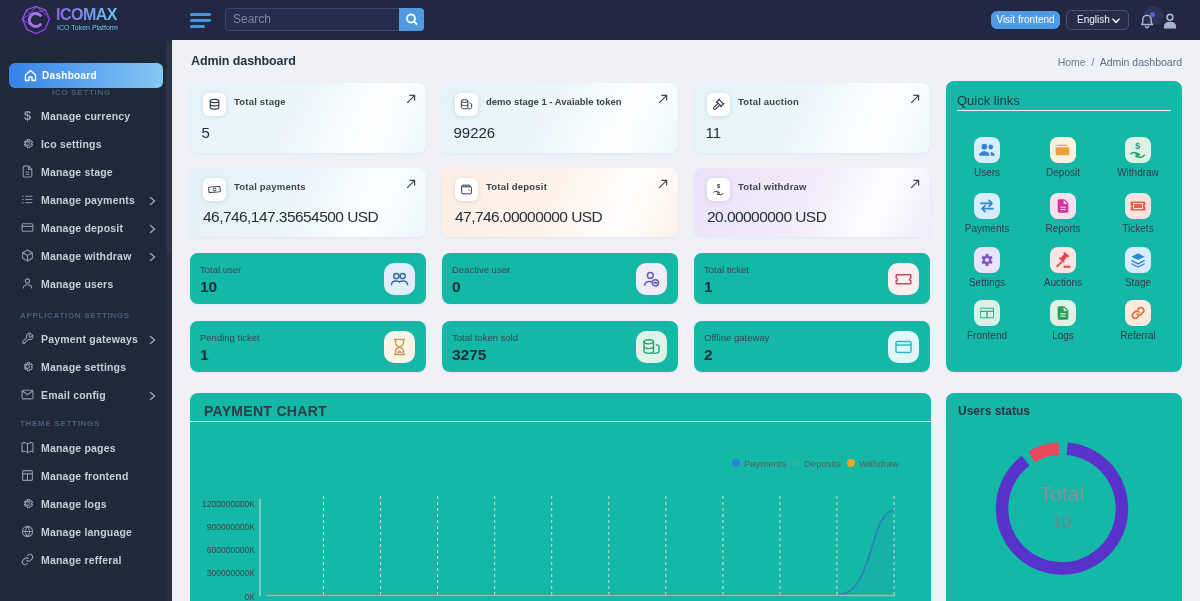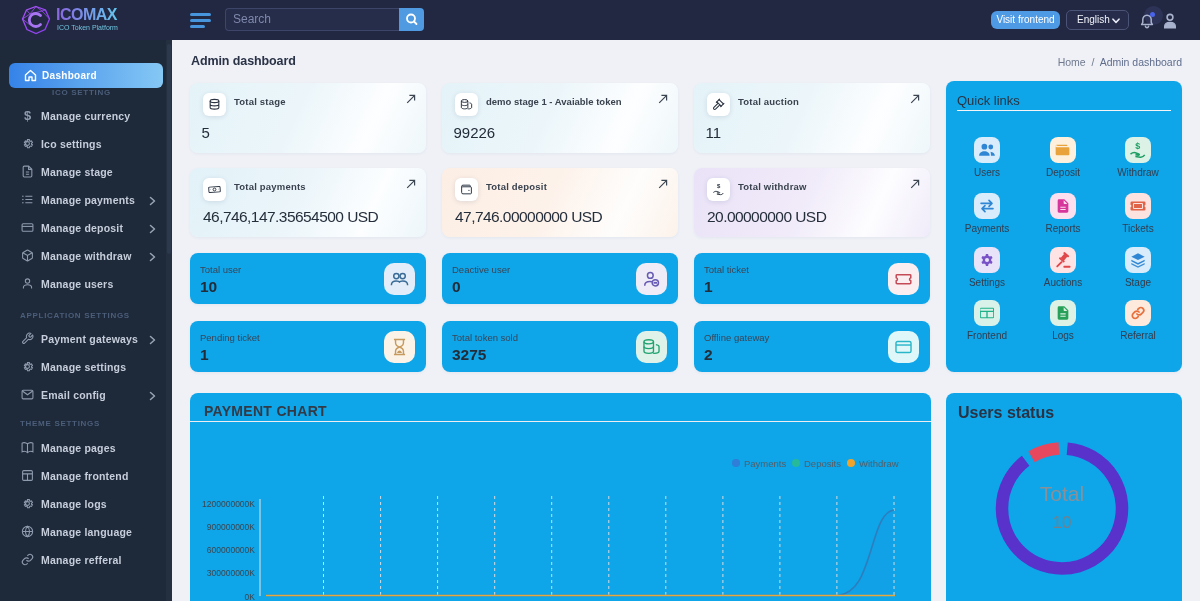--- a/index.html
+++ b/index.html
@@ -15,21 +15,21 @@
   #searchbtn { position:absolute; left:399px; top:8px; width:25px; height:23px; background:#4f9ae0; border-radius:0 4px 4px 0; }
   #visitbtn { position:absolute; left:991px; top:11px; width:69px; height:18px; background:#4f9ae5; border-radius:6px; color:#fff; font-size:10px; text-align:center; line-height:18px; }
   #langbtn { position:absolute; left:1066px; top:10px; width:63px; height:20px; background:#262c4a; border:1px solid #4b5377; border-radius:5px; color:#f2f4fa; font-size:10px; line-height:18px; padding-left:10px; }
   
   .mitem { position:absolute; left:0; width:172px; height:28px; color:#c6cedb; font-size:10.5px; font-weight:bold; }
   .mitem .txt { position:absolute; left:41px; top:8px; letter-spacing:0.2px; }
   .mitem svg { position:absolute; left:21px; top:7px; }
   .mitem svg.chev { position:absolute; left:149px; top:9.5px; }
   .slabel { position:absolute; left:20px; color:#4b5e7a; font-size:8px; font-weight:bold; letter-spacing:0.7px; }
   
-  .card { position:absolute; width:236px; border-radius:8px; background:#0ea5e9; box-shadow:0 1px 3px rgba(40,60,100,0.06); }
+  .card { position:absolute; width:236px; border-radius:8px; background:#14b8a6; box-shadow:0 1px 3px rgba(40,60,100,0.06); }
   .tile { position:absolute; left:13px; top:10px; width:23px; height:23px; background:#fff; border-radius:6px; box-shadow:0 1px 5px rgba(30,50,90,0.13); }
   .tile svg { position:absolute; left:5px; top:5px; }
   .ctitle { position:absolute; left:44px; top:13px; font-size:9.5px; font-weight:bold; color:#39424e; letter-spacing:0.2px; }
   .cnum { position:absolute; left:11.5px; top:40.5px; font-size:15px; color:#232c39; }
   .cnum2 { position:absolute; left:13px; top:40px; font-size:15.5px; letter-spacing:-0.55px; color:#252e3b; }
   .arrow { position:absolute; right:10.5px; top:11px; }
   .slabel2 { position:absolute; left:10px; top:11px; font-size:9.5px; color:#3b4454; }
   .snum { position:absolute; left:10px; top:24.5px; font-size:15.5px; font-weight:bold; color:#232d3a; }
   .stile { position:absolute; left:194px; top:10px; width:31px; height:32px; border-radius:10px; }
   .stile svg { position:absolute; left:6px; top:6px; }
@@ -497,21 +497,21 @@
   </g>
   <line x1="70" y1="77" x2="70" y2="174" stroke="#e3e5e8" stroke-width="1"></line>
 
   <path d="M76 173.5 L648 173.5 C668 171 674 150 681 128 C687 109 692 89 704 88 L704 173.5 Z" fill="rgba(47,126,216,0.09)"></path>
   <path d="M76 173.5 L648 173.5 C668 171 674 150 681 128 C687 109 692 89 704 88" fill="none" stroke="#2e7dbd" stroke-width="1.6"></path>
 
   <line x1="76" y1="173.5" x2="705" y2="173.5" stroke="#e8a93c" stroke-width="1.6"></line>
 </svg>
 
 <div class="card" style="left:946px; top:393px; height:208px; border-radius:8px 8px 0 0; box-shadow:none;"></div>
-<div class="abs" style="left:958px; top:404px; font-size:16px; font-weight:bold; color:#2a3343;">Users status</div>
+<div class="abs" style="left:958px; top:404px; font-size:12px; font-weight:bold; color:#2a3343;">Users status</div>
 <svg class="abs" style="left:946px; top:414px;" width="236" height="187" viewBox="0 0 236 187">
   <g transform="translate(116,94.5)">
     <path d="M 5.23 -59.77 A 60 60 0 1 1 -36.36 -47.73" fill="none" stroke="#5832cb" stroke-width="12.5"></path>
     <path d="M -30.45 -51.7 A 60 60 0 0 1 -3.14 -59.92" fill="none" stroke="#e8485e" stroke-width="12.5"></path>
   </g>
   <text x="116" y="87" font-size="21" fill="#8b9097" text-anchor="middle">Total</text>
   <text x="116" y="114" font-size="17" fill="#787f88" text-anchor="middle">10</text>
 </svg>
 
 </body></html>

